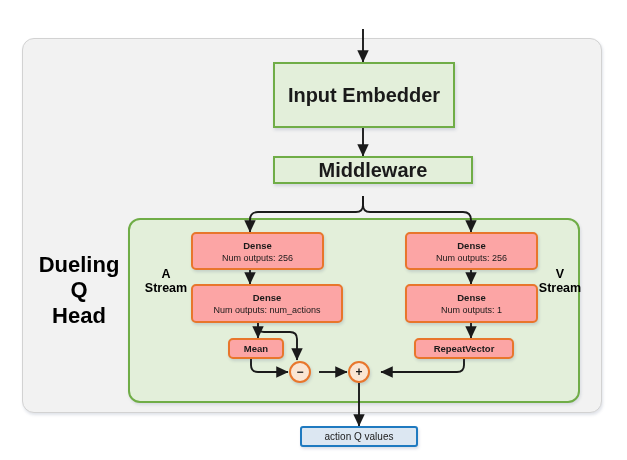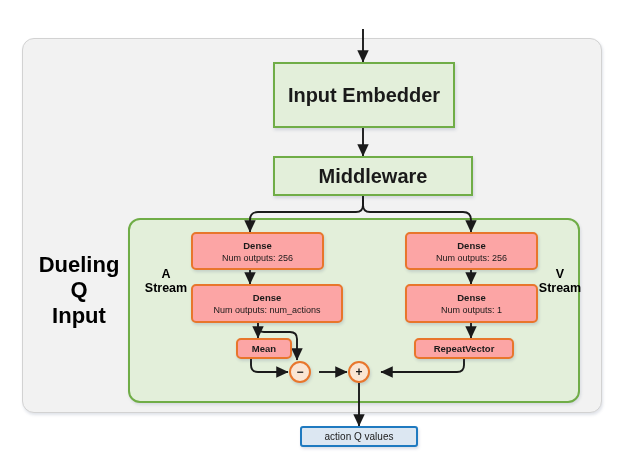--- a/index.html
+++ b/index.html
@@ -188,35 +188,35 @@
 
       <path d="M359,383 L359,426"></path>
     </g>
   </svg>
 
 
   <div class="node node-green" style="left:273px; top:62px; width:182px; height:66px;">
     <span>Input Embedder</span>
   </div>
 
-  <div class="node node-green" style="left:273px; top:156px; width:200px; height:40px;">
+  <div class="node node-green" style="left:273px; top:156px; width:200px; height:28px;">
     <span>Middleware</span>
   </div>
 
   <div class="node node-orange" style="left:191px; top:232px; width:133px; height:38px;">
     <span class="line1">Dense</span>
     <span class="line2">Num outputs: 256</span>
   </div>
 
   <div class="node node-orange" style="left:191px; top:284px; width:152px; height:39px;">
     <span class="line1">Dense</span>
     <span class="line2">Num outputs: num_actions</span>
   </div>
 
-  <div class="node node-orange single" style="left:236px; top:338px; width:56px; height:21px;">
+  <div class="node node-orange single" style="left:228px; top:338px; width:56px; height:21px;">
     <span class="line1">Mean</span>
   </div>
 
   <div class="node node-orange" style="left:405px; top:232px; width:133px; height:38px;">
     <span class="line1">Dense</span>
     <span class="line2">Num outputs: 256</span>
   </div>
 
   <div class="node node-orange" style="left:405px; top:284px; width:133px; height:39px;">
     <span class="line1">Dense</span>
@@ -234,21 +234,21 @@
   <div class="op-circle" style="left:348px; top:361px;">
     <span>+</span>
   </div>
 
   <div class="node node-io" style="left:300px; top:426px; width:118px; height:21px;">
     <span class="line1">action Q values</span>
   </div>
 
   <div class="plain-label label-head" style="left:32px; top:252px; width:94px;">
     <div>Dueling Q</div>
-    <div>Input</div>
+    <div>Head</div>
   </div>
 
   <div class="plain-label label-stream" style="left:140px; top:267px; width:52px;">
     <div>A</div>
     <div>Stream</div>
   </div>
 
   <div class="plain-label label-stream" style="left:534px; top:267px; width:52px;">
     <div>V</div>
     <div>Stream</div>

